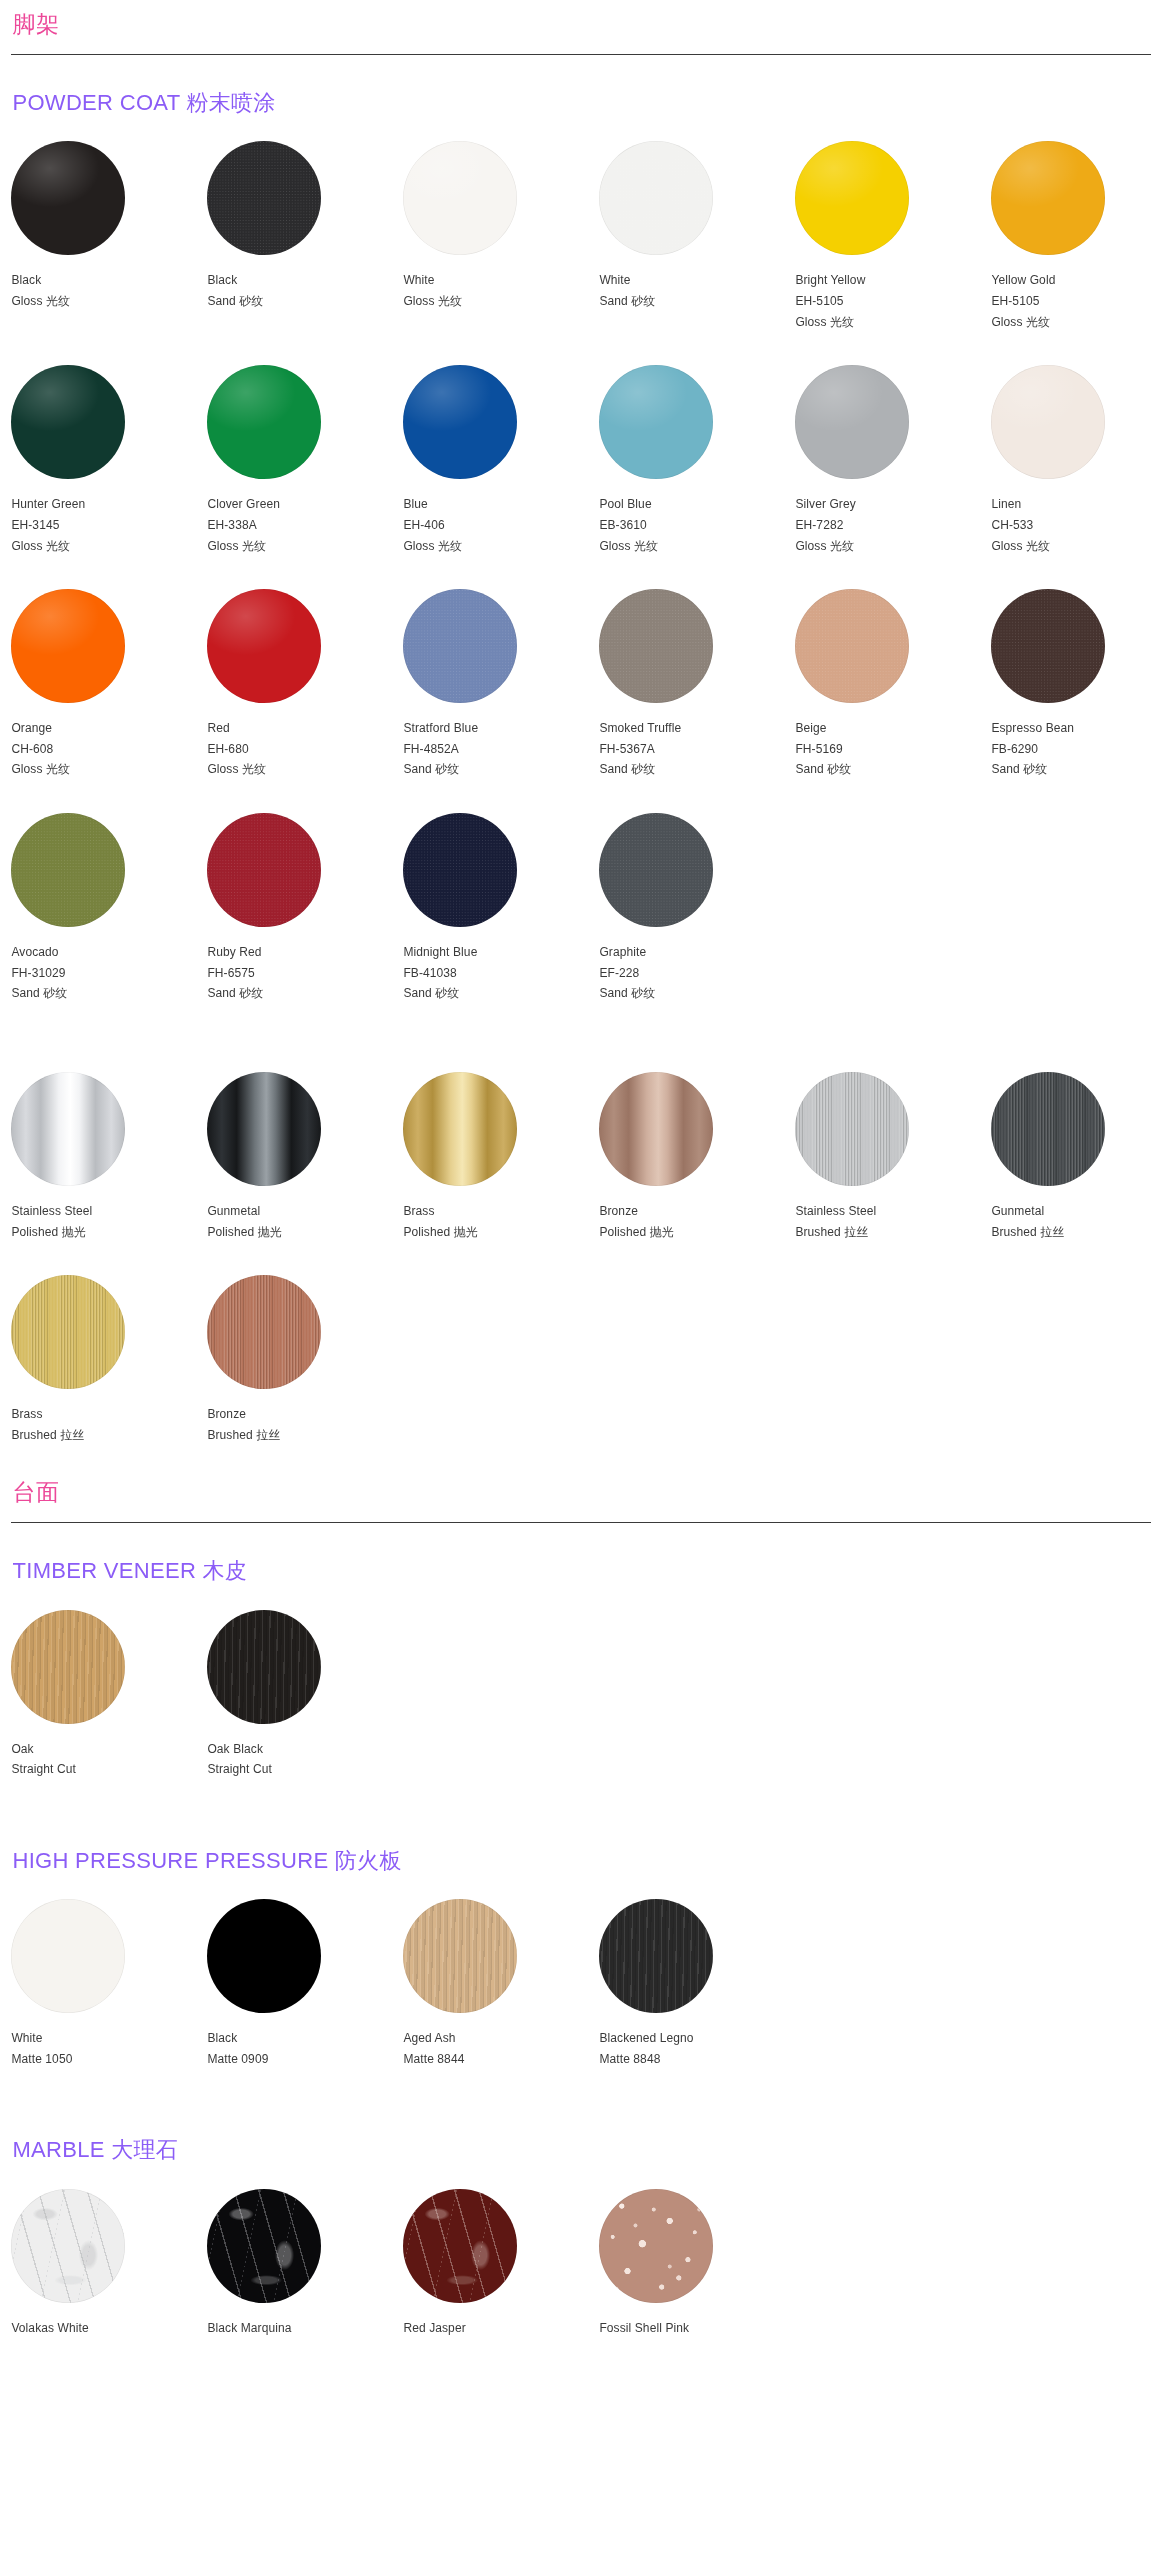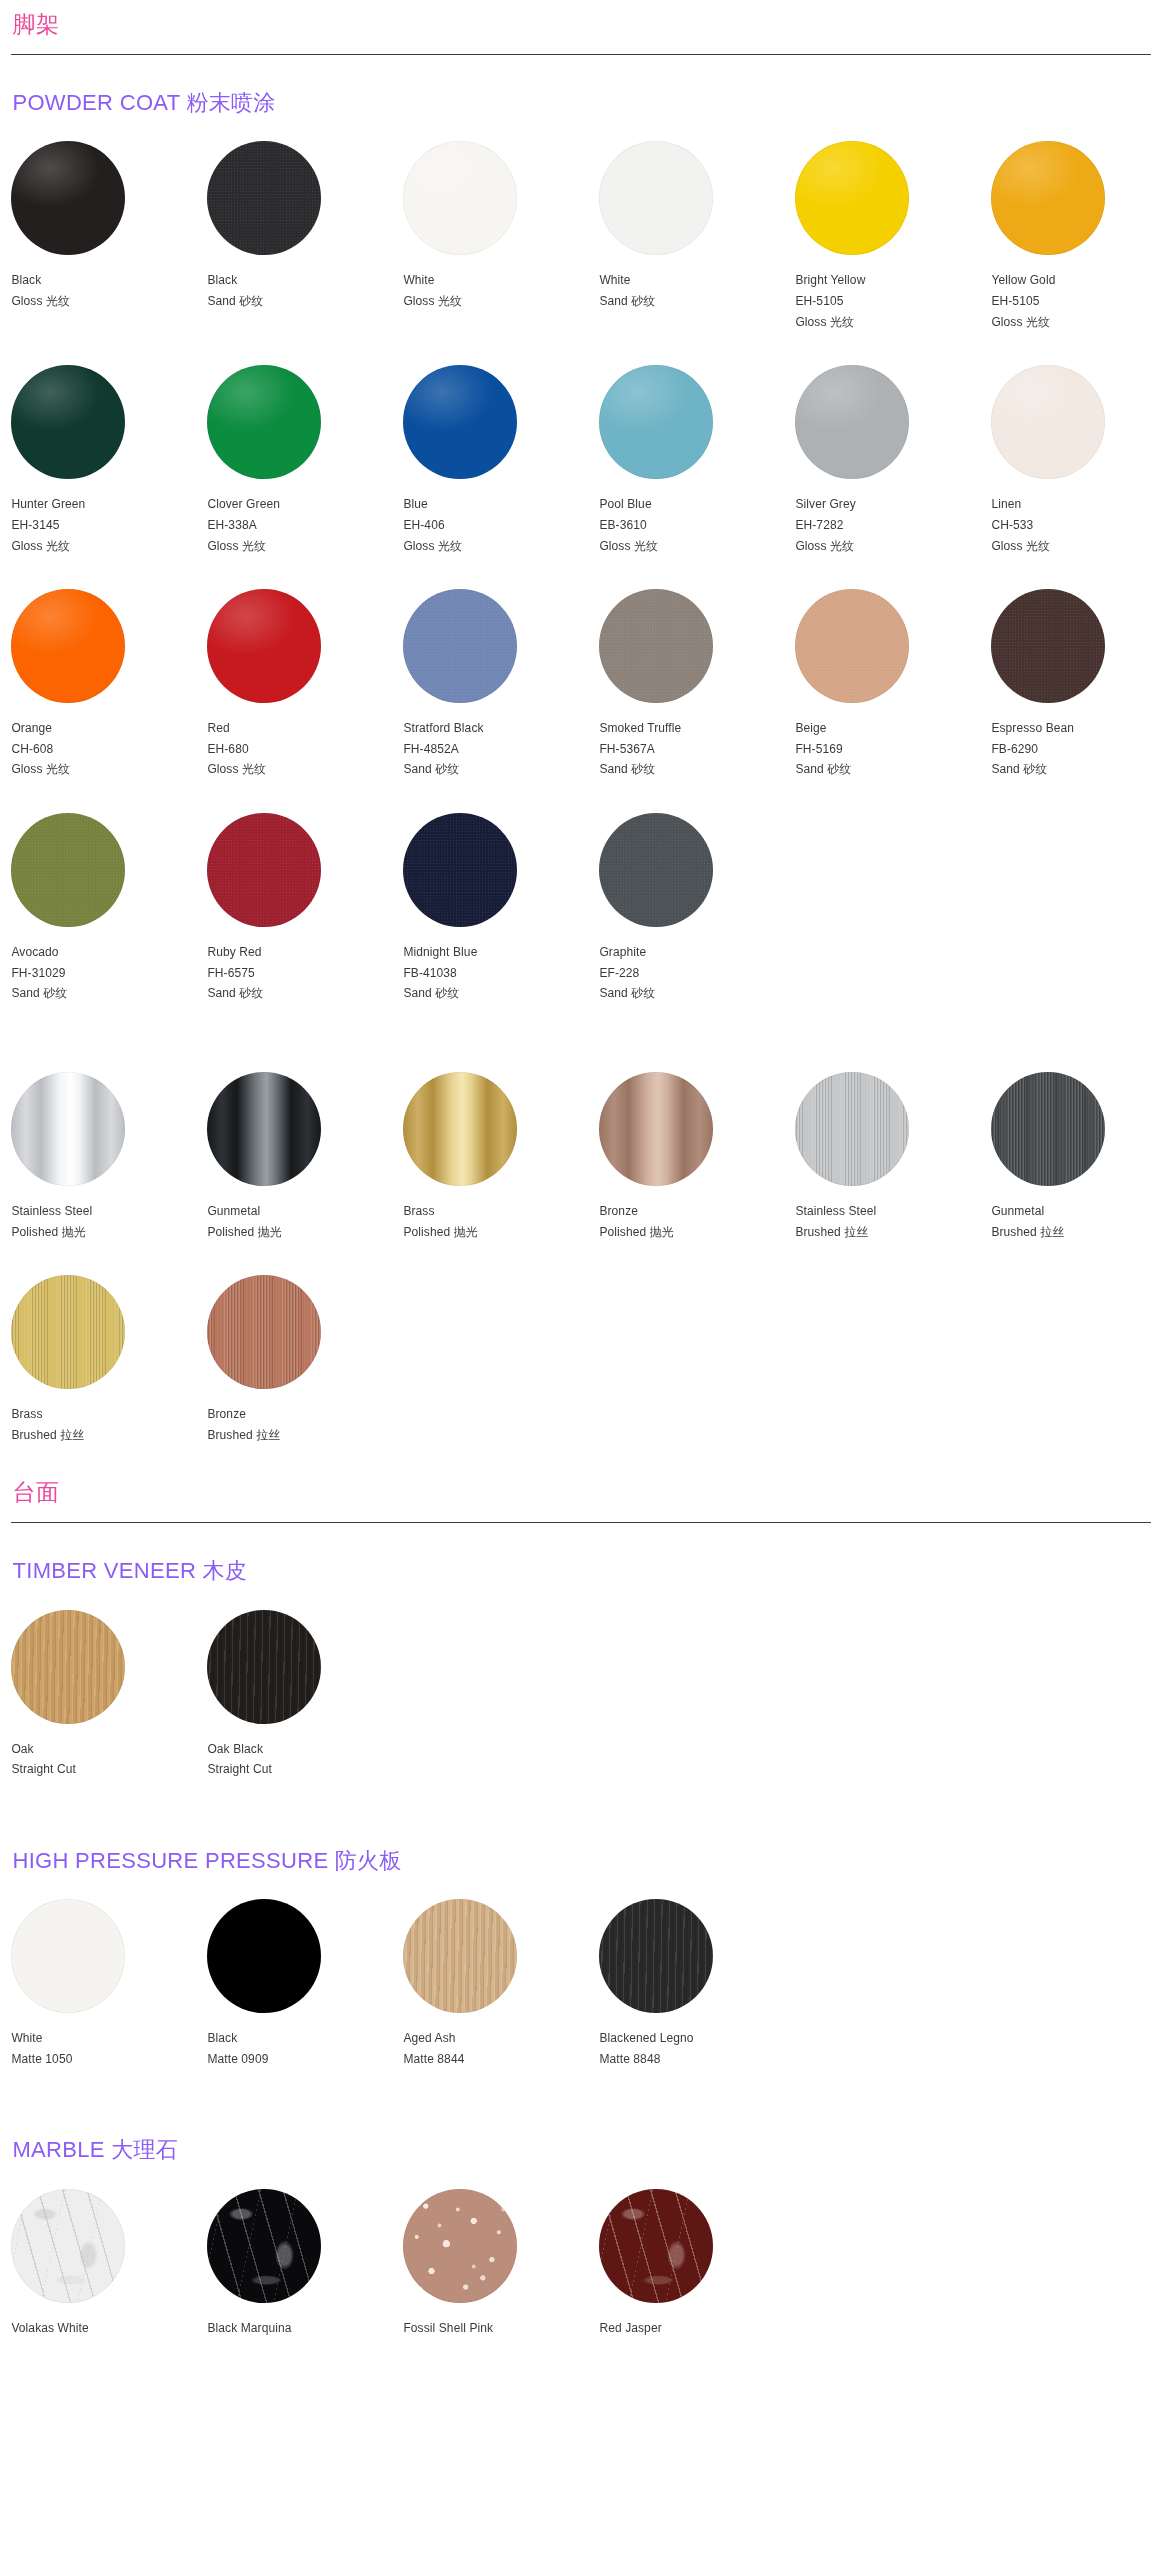--- a/index.html
+++ b/index.html
@@ -307,21 +307,21 @@
             <div class="swatch-chip chip-border tex-gloss" style="background-color: rgb(198, 26, 31);"></div>
             <div class="swatch-caption">
               <span class="cap-line">Red</span>
               <span class="cap-line">EH-680</span>
               <span class="cap-line">Gloss 光纹</span>
             </div>
           </div>
           <div class="swatch">
             <div class="swatch-chip chip-border tex-sand" style="background-color: rgb(113, 134, 180);"></div>
             <div class="swatch-caption">
-              <span class="cap-line">Stratford Black</span>
+              <span class="cap-line">Stratford Blue</span>
               <span class="cap-line">FH-4852A</span>
               <span class="cap-line">Sand 砂纹</span>
             </div>
           </div>
           <div class="swatch">
             <div class="swatch-chip chip-border tex-sand" style="background-color: rgb(140, 130, 121);"></div>
             <div class="swatch-caption">
               <span class="cap-line">Smoked Truffle</span>
               <span class="cap-line">FH-5367A</span>
               <span class="cap-line">Sand 砂纹</span>
@@ -502,28 +502,28 @@
               <span class="cap-line">Volakas White</span>
             </div>
           </div>
           <div class="swatch">
             <div class="swatch-chip chip-border tex-marble" style="background-color: rgb(10, 10, 12); --vein: #e8e8ea; --vein2: #9a9a9e; --veinop: 0.30; --veinop2: 0.35;"></div>
             <div class="swatch-caption">
               <span class="cap-line">Black Marquina</span>
             </div>
           </div>
           <div class="swatch">
+            <div class="swatch-chip chip-border tex-marble" style="background-color: rgb(94, 23, 19); --vein: #e4d2cc; --vein2: #b08c84; --veinop: 0.38; --veinop2: 0.35;"></div>
+            <div class="swatch-caption">
+              <span class="cap-line">Red Jasper</span>
+            </div>
+          </div>
+          <div class="swatch">
             <div class="swatch-chip chip-border tex-speckle" style="background-color: rgb(187, 141, 123);"></div>
             <div class="swatch-caption">
               <span class="cap-line">Fossil Shell Pink</span>
-            </div>
-          </div>
-          <div class="swatch">
-            <div class="swatch-chip chip-border tex-marble" style="background-color: rgb(94, 23, 19); --vein: #e4d2cc; --vein2: #b08c84; --veinop: 0.38; --veinop2: 0.35;"></div>
-            <div class="swatch-caption">
-              <span class="cap-line">Red Jasper</span>
             </div>
           </div>
         </div>
       </div>
     </section>
   </div>
 
 
 </body></html>

